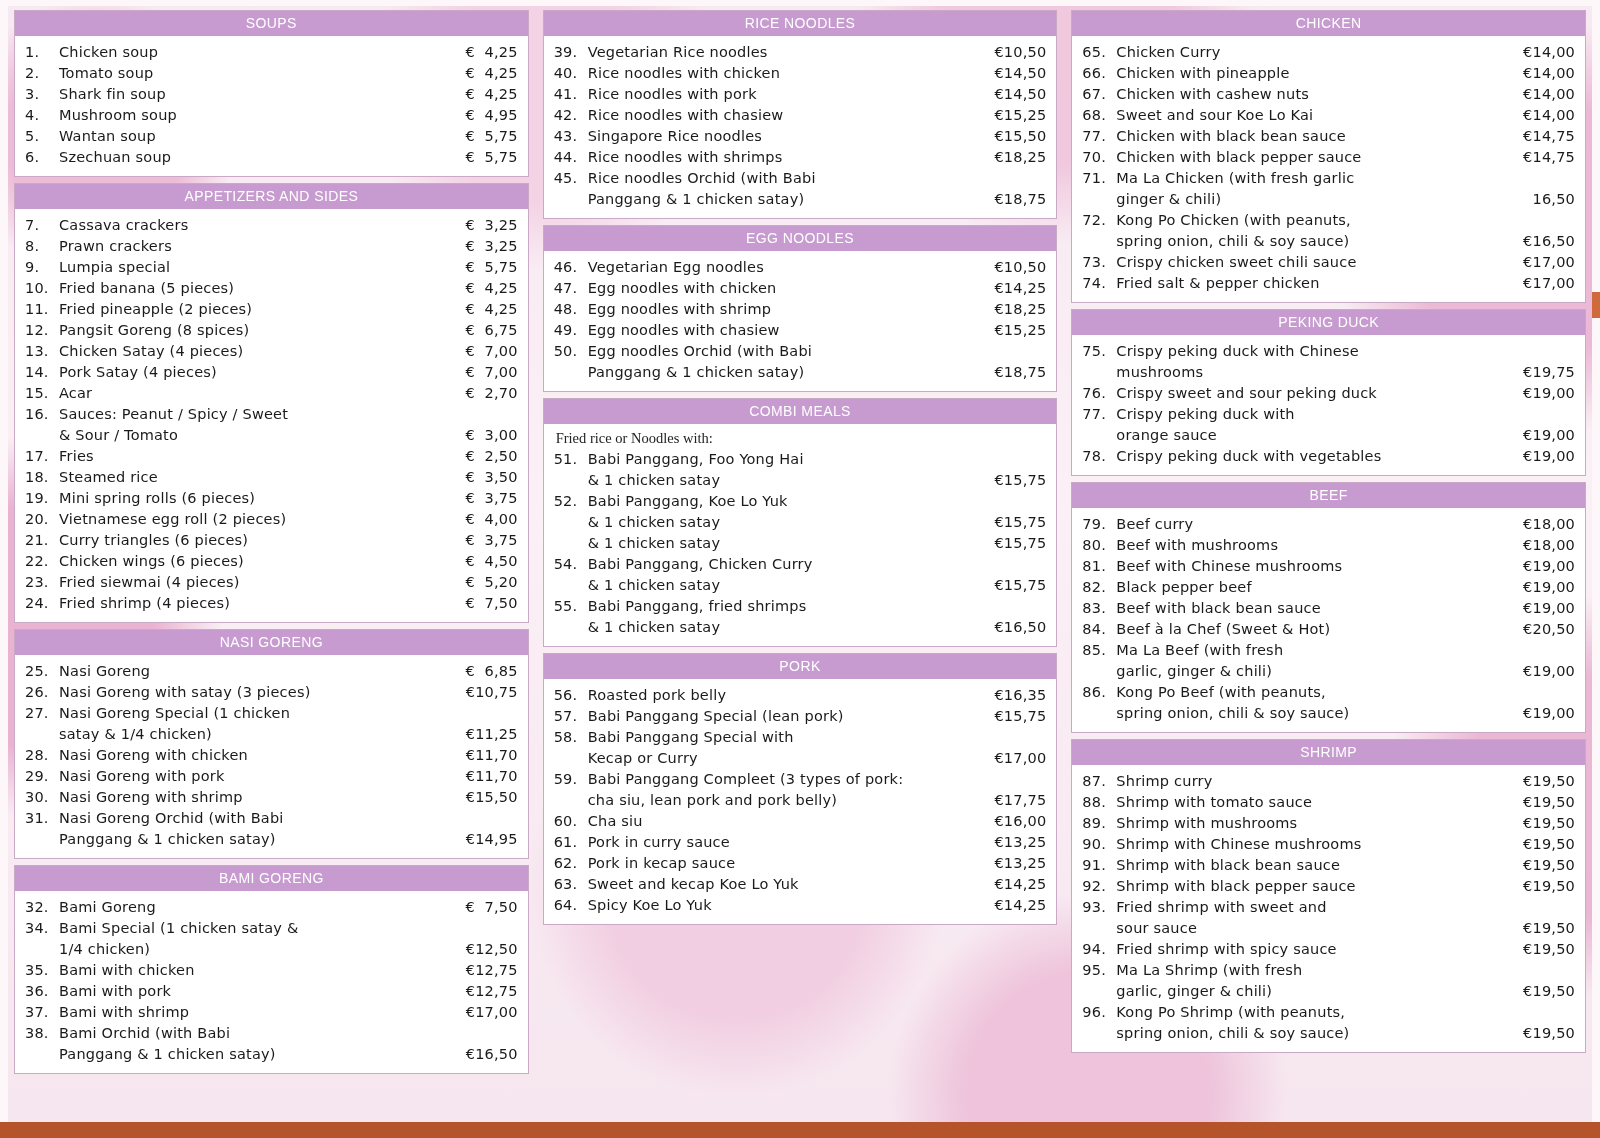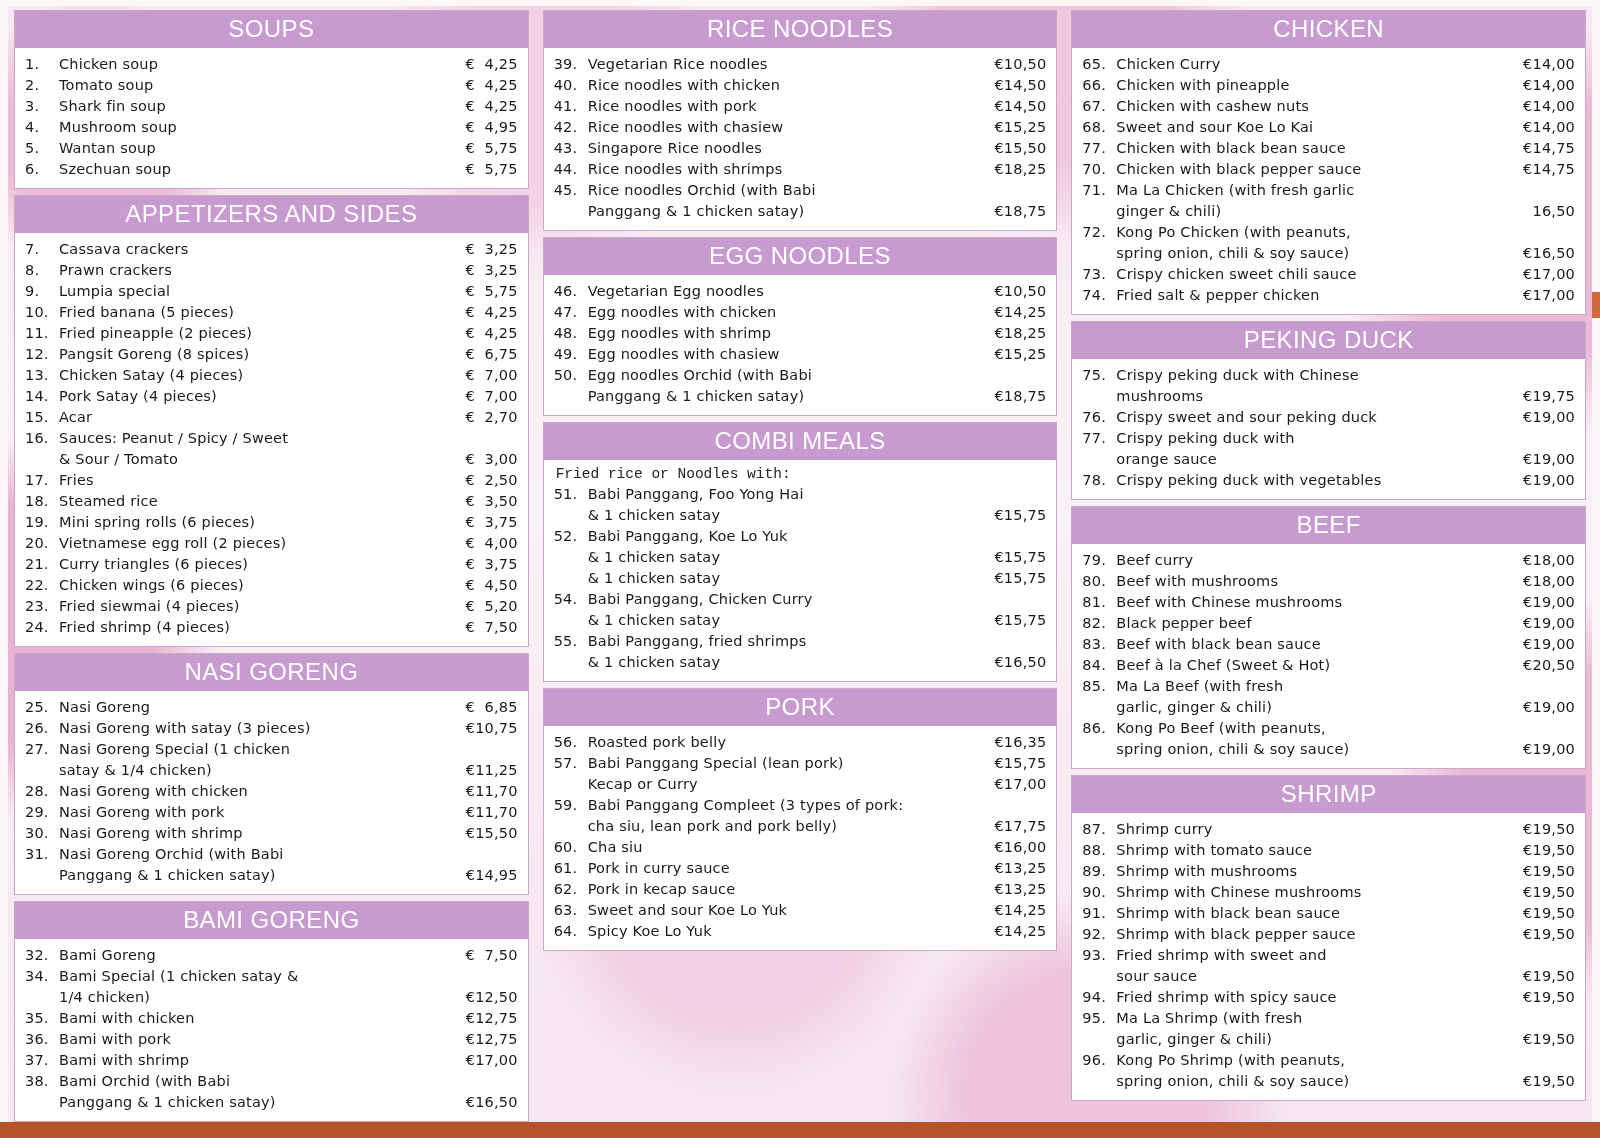--- a/index.html
+++ b/index.html
@@ -45,31 +45,31 @@
   .card {
     background: #ffffff;
     border: 1px solid #c9a9c6;
     margin-bottom: 6px;
   }
 
   .sec-head {
     background: #c79bd0;
     color: #ffffff;
     text-align: center;
-    font-size: 24px;
+    font-size: 14px;
     letter-spacing: .4px;
     padding: 4px 0 5px 0;
     font-family: "Liberation Sans", sans-serif;
   }
   .items { padding: 6px 10px 8px 10px; }
   .note {
     font-size: 14.5px;
     color: #222;
     padding: 0 0 2px 2px;
-    font-family: Liberation Mono, monospace;
+    font-family: Liberation Serif, serif;
   }
   .row {
     display: flex;
     align-items: flex-start;
     font-size: 14.5px;
     color: #1a1a1a;
     line-height: 21px;
     letter-spacing: .2px;
   }
   .num { width: 34px; flex: 0 0 34px; }
@@ -464,20 +464,25 @@
             <div class="row">
               <div class="num">56.</div>
               <div class="name">Roasted pork belly</div>
               <div class="price">€16,35</div>
             </div>
             <div class="row">
               <div class="num">57.</div>
               <div class="name">Babi Panggang Special  (lean pork)</div>
               <div class="price">€15,75</div>
             </div>
+            <div class="row">
+              <div class="num">58.</div>
+              <div class="name">Babi Panggang Special with</div>
+              <div class="price"></div>
+            </div>
             <div class="row cont">
               <div class="num"></div>
               <div class="name">Kecap or Curry</div>
               <div class="price">€17,00</div>
             </div>
             <div class="row">
               <div class="num">59.</div>
               <div class="name">Babi Panggang Compleet  (3 types of pork:</div>
               <div class="price"></div>
             </div>
@@ -496,21 +501,21 @@
               <div class="name">Pork in curry sauce</div>
               <div class="price">€13,25</div>
             </div>
             <div class="row">
               <div class="num">62.</div>
               <div class="name">Pork in kecap sauce</div>
               <div class="price">€13,25</div>
             </div>
             <div class="row">
               <div class="num">63.</div>
-              <div class="name">Sweet and sour Koe Lo Yuk</div>
+              <div class="name">Sweet and kecap Koe Lo Yuk</div>
               <div class="price">€14,25</div>
             </div>
             <div class="row">
               <div class="num">64.</div>
               <div class="name">Spicy Koe Lo Yuk</div>
               <div class="price">€14,25</div>
             </div>
           </div>
         </div>
       </div>

